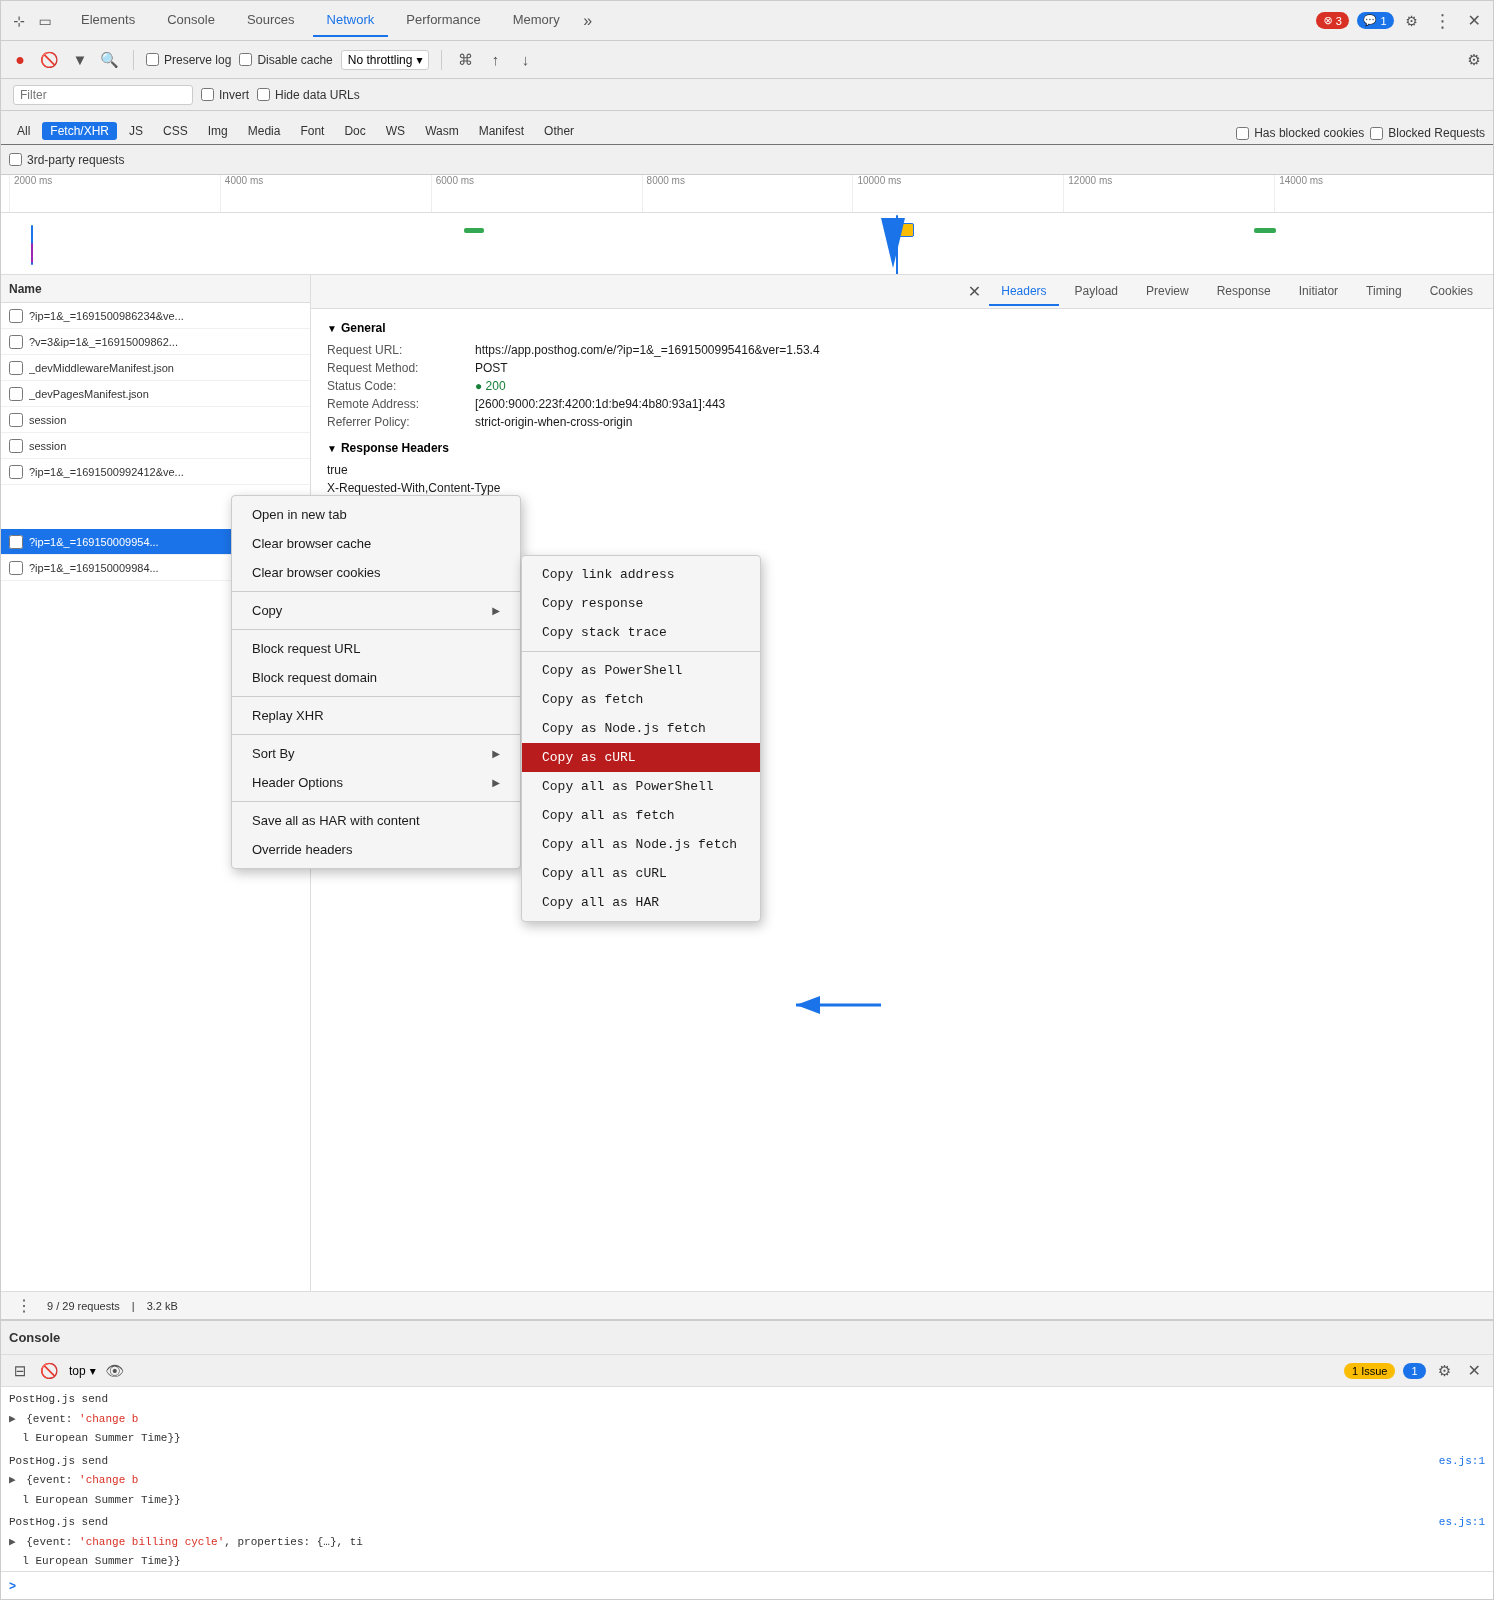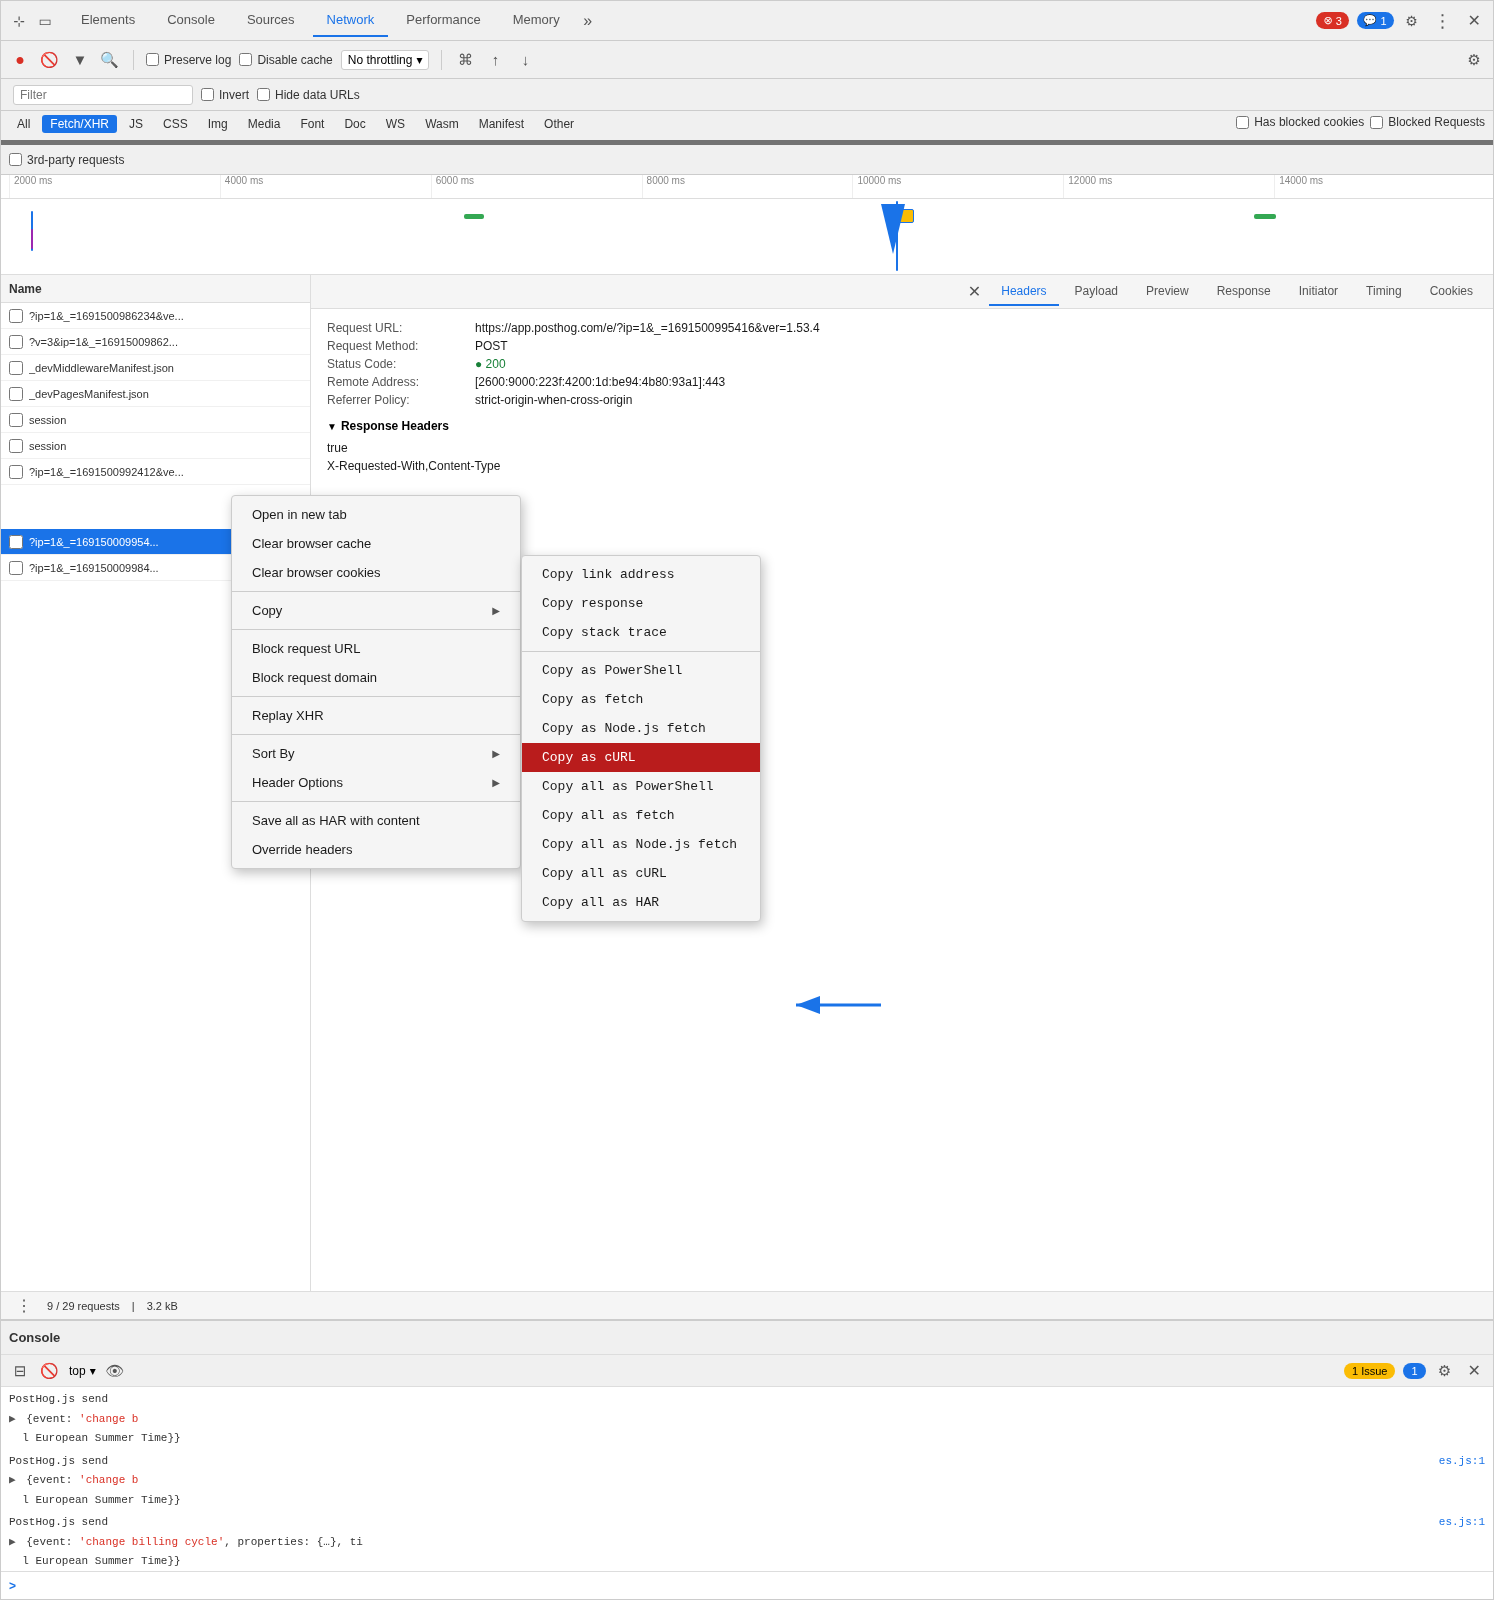--- a/index.html
+++ b/index.html
@@ -163,23 +163,23 @@
       border: 1px solid #ccc;
       border-radius: 3px;
       padding: 2px 6px;
       font-size: 12px;
       background: white;
     }
 
     
     .type-filter-row {
       display: flex;
-      align-items: flex-start;
+      align-items: flex-end;
       background: #f0f0f0;
-      border-bottom: 5px solid #737373;
+      border-bottom: 1px solid #737373;
       padding: 4px 8px;
       gap: 4px;
       height: 34px;
       flex-wrap: wrap;
     }
     .type-btn {
       padding: 2px 8px;
       border: none;
       background: none;
       cursor: pointer;
@@ -213,21 +213,21 @@
       background: white;
       border-bottom: 1px solid #ddd;
       height: 100px;
       position: relative;
       overflow: hidden;
     }
     .timeline-ruler {
       display: flex;
       border-bottom: 1px solid #ddd;
       padding: 0 8px;
-      height: 24px;
+      height: 38px;
     }
     .timeline-mark {
       flex: 1;
       font-size: 10px;
       color: #888;
       border-left: 1px solid #eee;
       padding-left: 4px;
     }
     .timeline-content {
       position: relative;
@@ -701,20 +701,21 @@
         <div class="details-close">✕</div>
         <div class="details-tab active">Headers</div>
         <div class="details-tab">Payload</div>
         <div class="details-tab">Preview</div>
         <div class="details-tab">Response</div>
         <div class="details-tab">Initiator</div>
         <div class="details-tab">Timing</div>
         <div class="details-tab">Cookies</div>
       </div>
       <div class="details-content">
+        <div class="section-title">General</div>
         <div class="detail-row">
           <span class="detail-key">Request URL:</span>
           <span class="detail-val">https://app.posthog.com/e/?ip=1&amp;_=1691500995416&amp;ver=1.53.4</span>
         </div>
         <div class="detail-row">
           <span class="detail-key">Request Method:</span>
           <span class="detail-val">POST</span>
         </div>
         <div class="detail-row">
           <span class="detail-key">Status Code:</span>

